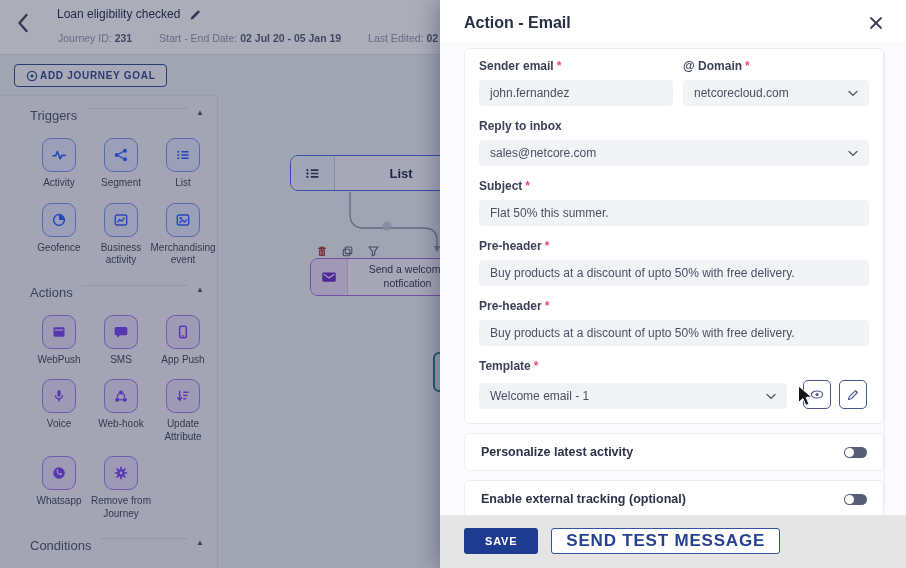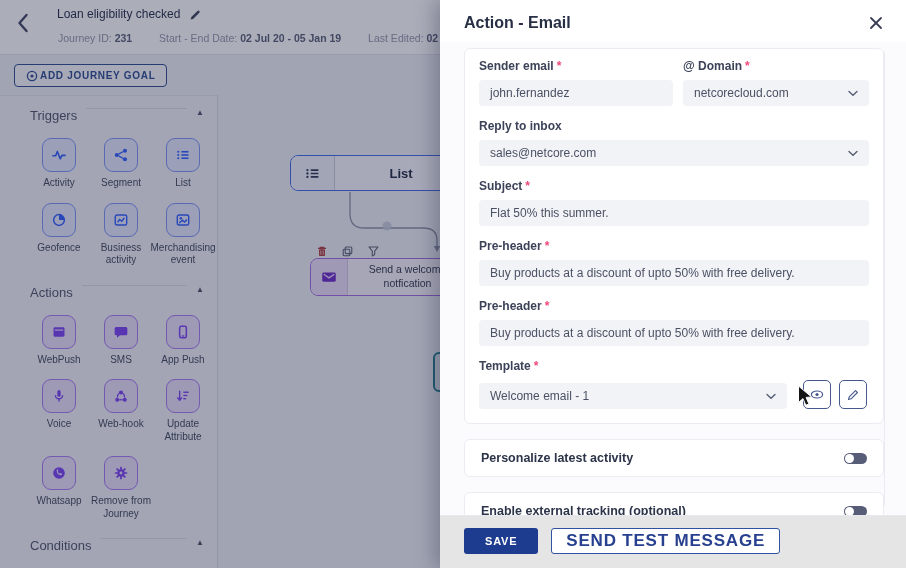--- a/index.html
+++ b/index.html
@@ -75,21 +75,21 @@
     padding:0 11px; font-size:12px; color:#4a5164; }
   .control.select { justify-content:space-between; cursor:pointer; }
   .control.select .chev { display:flex; color:#565f76; }
   .template-row { display:flex; align-items:flex-end; margin-top:7px; }
   .template-select { width:308px; margin-top:0; }
   .tpl-btn { width:28px; height:29px; border:1px solid #47598c; border-radius:5px; background:#fff;
     display:flex; align-items:center; justify-content:center; color:#47598c; cursor:pointer; }
   .tpl-btn.eye { margin-left:16px; }
   .tpl-btn.pencil { margin-left:8px; }
 
-  .toggle-card { margin-top:15px; background:#fff; border:1px solid #ebedf2; border-radius:6px; height:38px;
+  .toggle-card { margin-top:9px; background:#fff; border:1px solid #ebedf2; border-radius:6px; height:38px;
     display:flex; align-items:center; justify-content:space-between; padding:0 16px; }
   .tlabel { font-size:12.5px; font-weight:700; color:#2c3449; }
   .toggle { width:23px; height:11px; background:#575d77; border-radius:6px; position:relative; cursor:pointer; }
   .toggle::after { content:""; position:absolute; left:1px; top:1px; width:9px; height:9px; background:#fff; border-radius:50%; }
 
   .panel-footer { flex:0 0 auto; border-top:1px solid #e7e9ef; background:#e5e5e5; padding:12px 24px 14px; display:flex; gap:13px; }
   .save-btn { background:#1d3c8f; color:#fff; font-size:11px; font-weight:700; letter-spacing:0.8px;
     border:none; border-radius:3px; height:26px; padding:0 21px; cursor:pointer; font-family:inherit; }
   .send-btn { background:#fff; color:#27408f; border:1.5px solid #3152a0; border-radius:3px; height:26px;
     font-size:17px; font-weight:700; letter-spacing:0.8px; padding:0 14px; cursor:pointer; font-family:inherit; }

